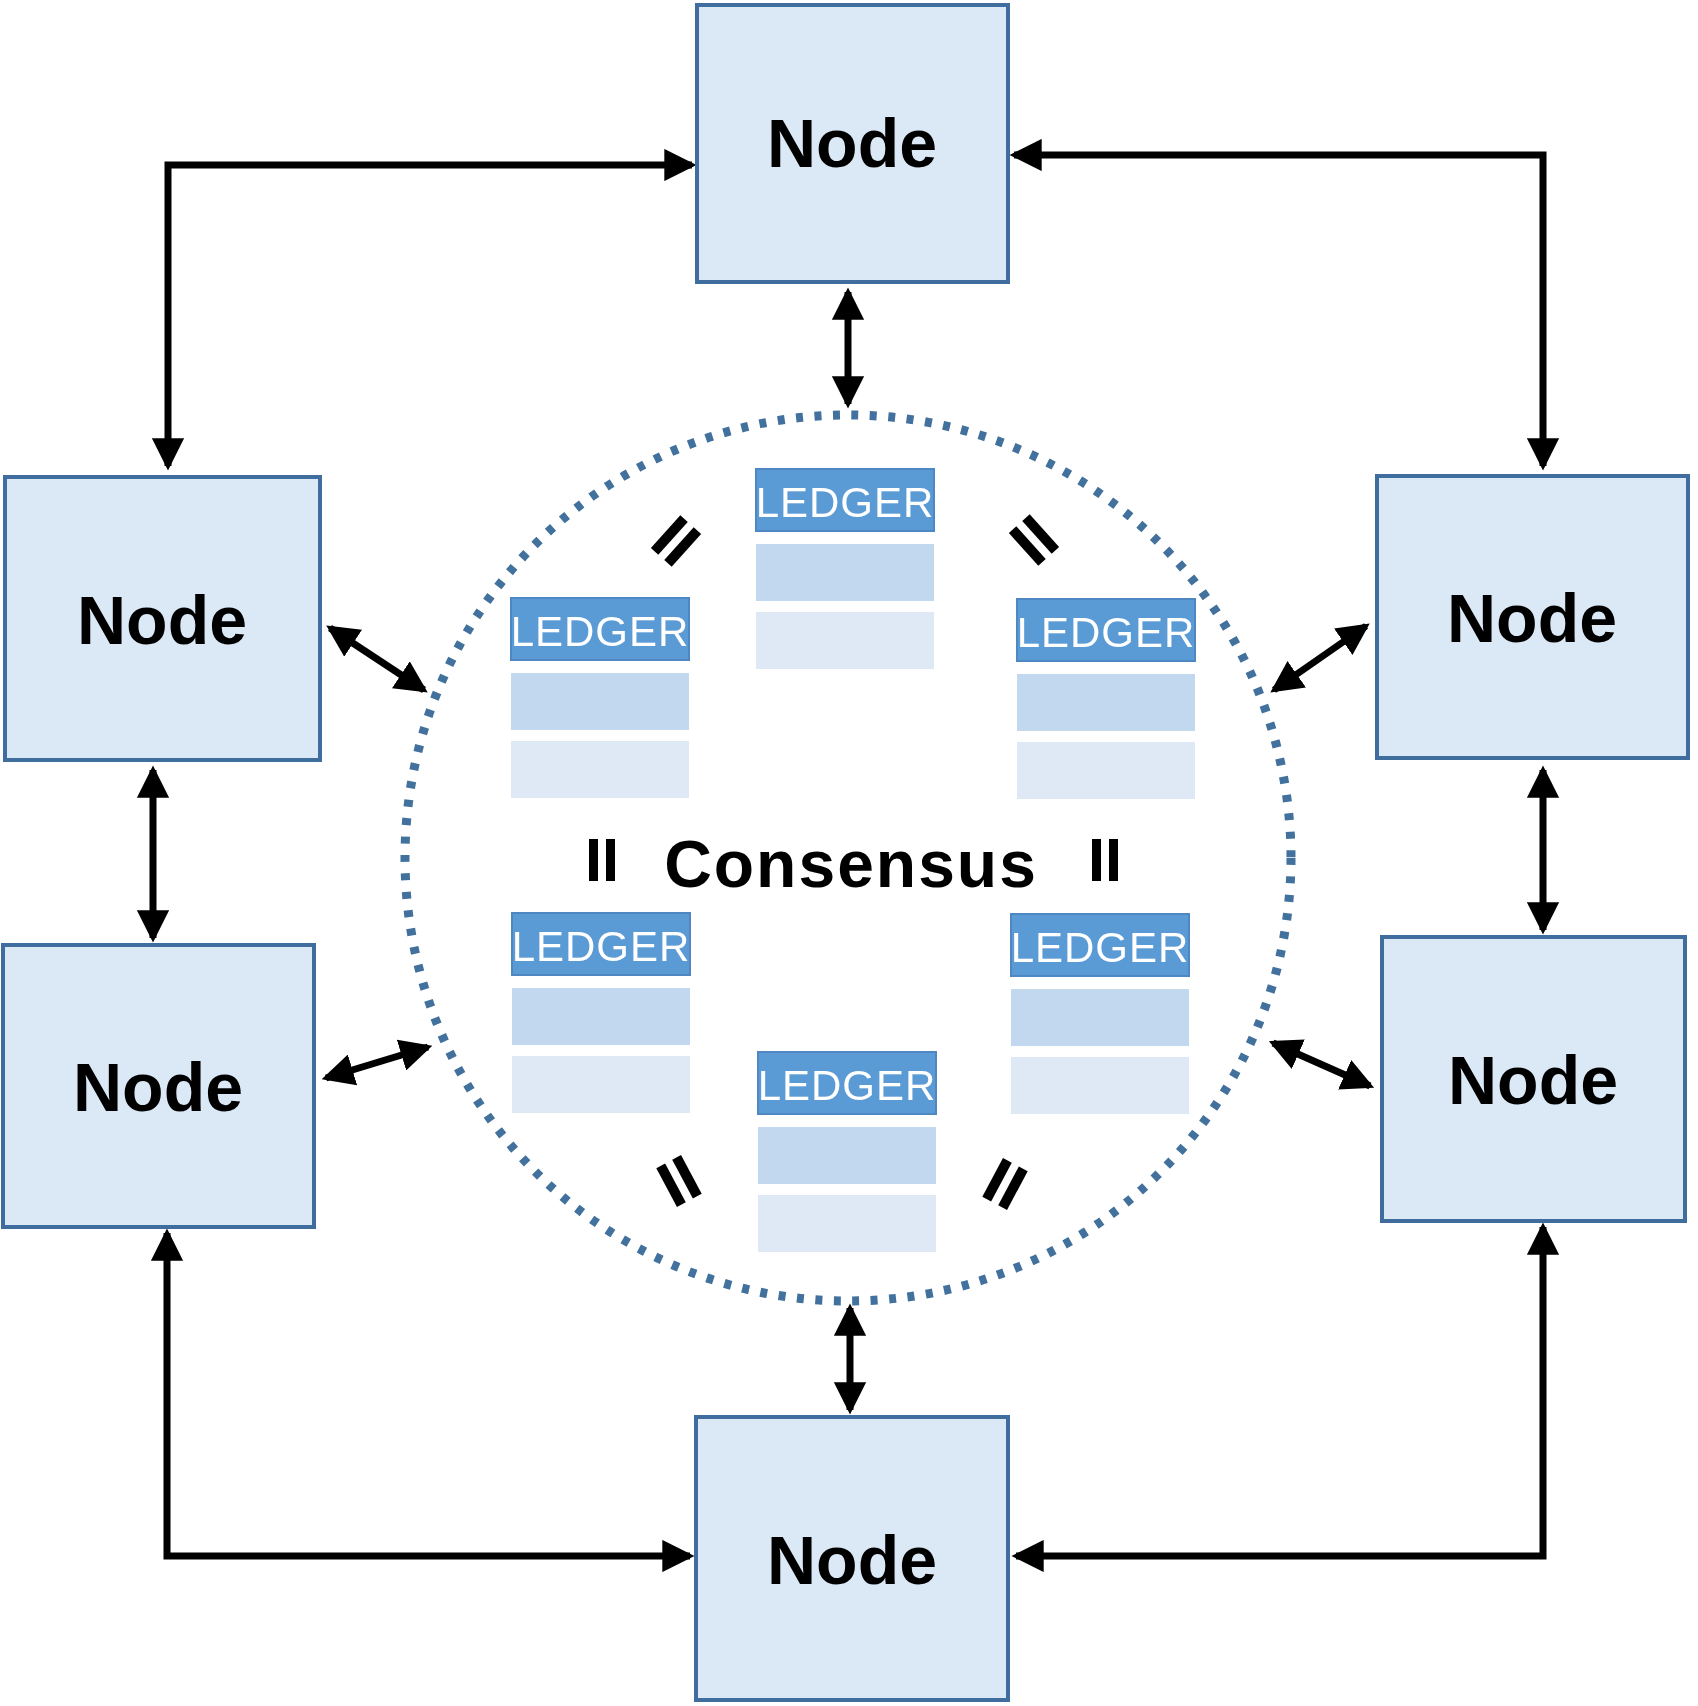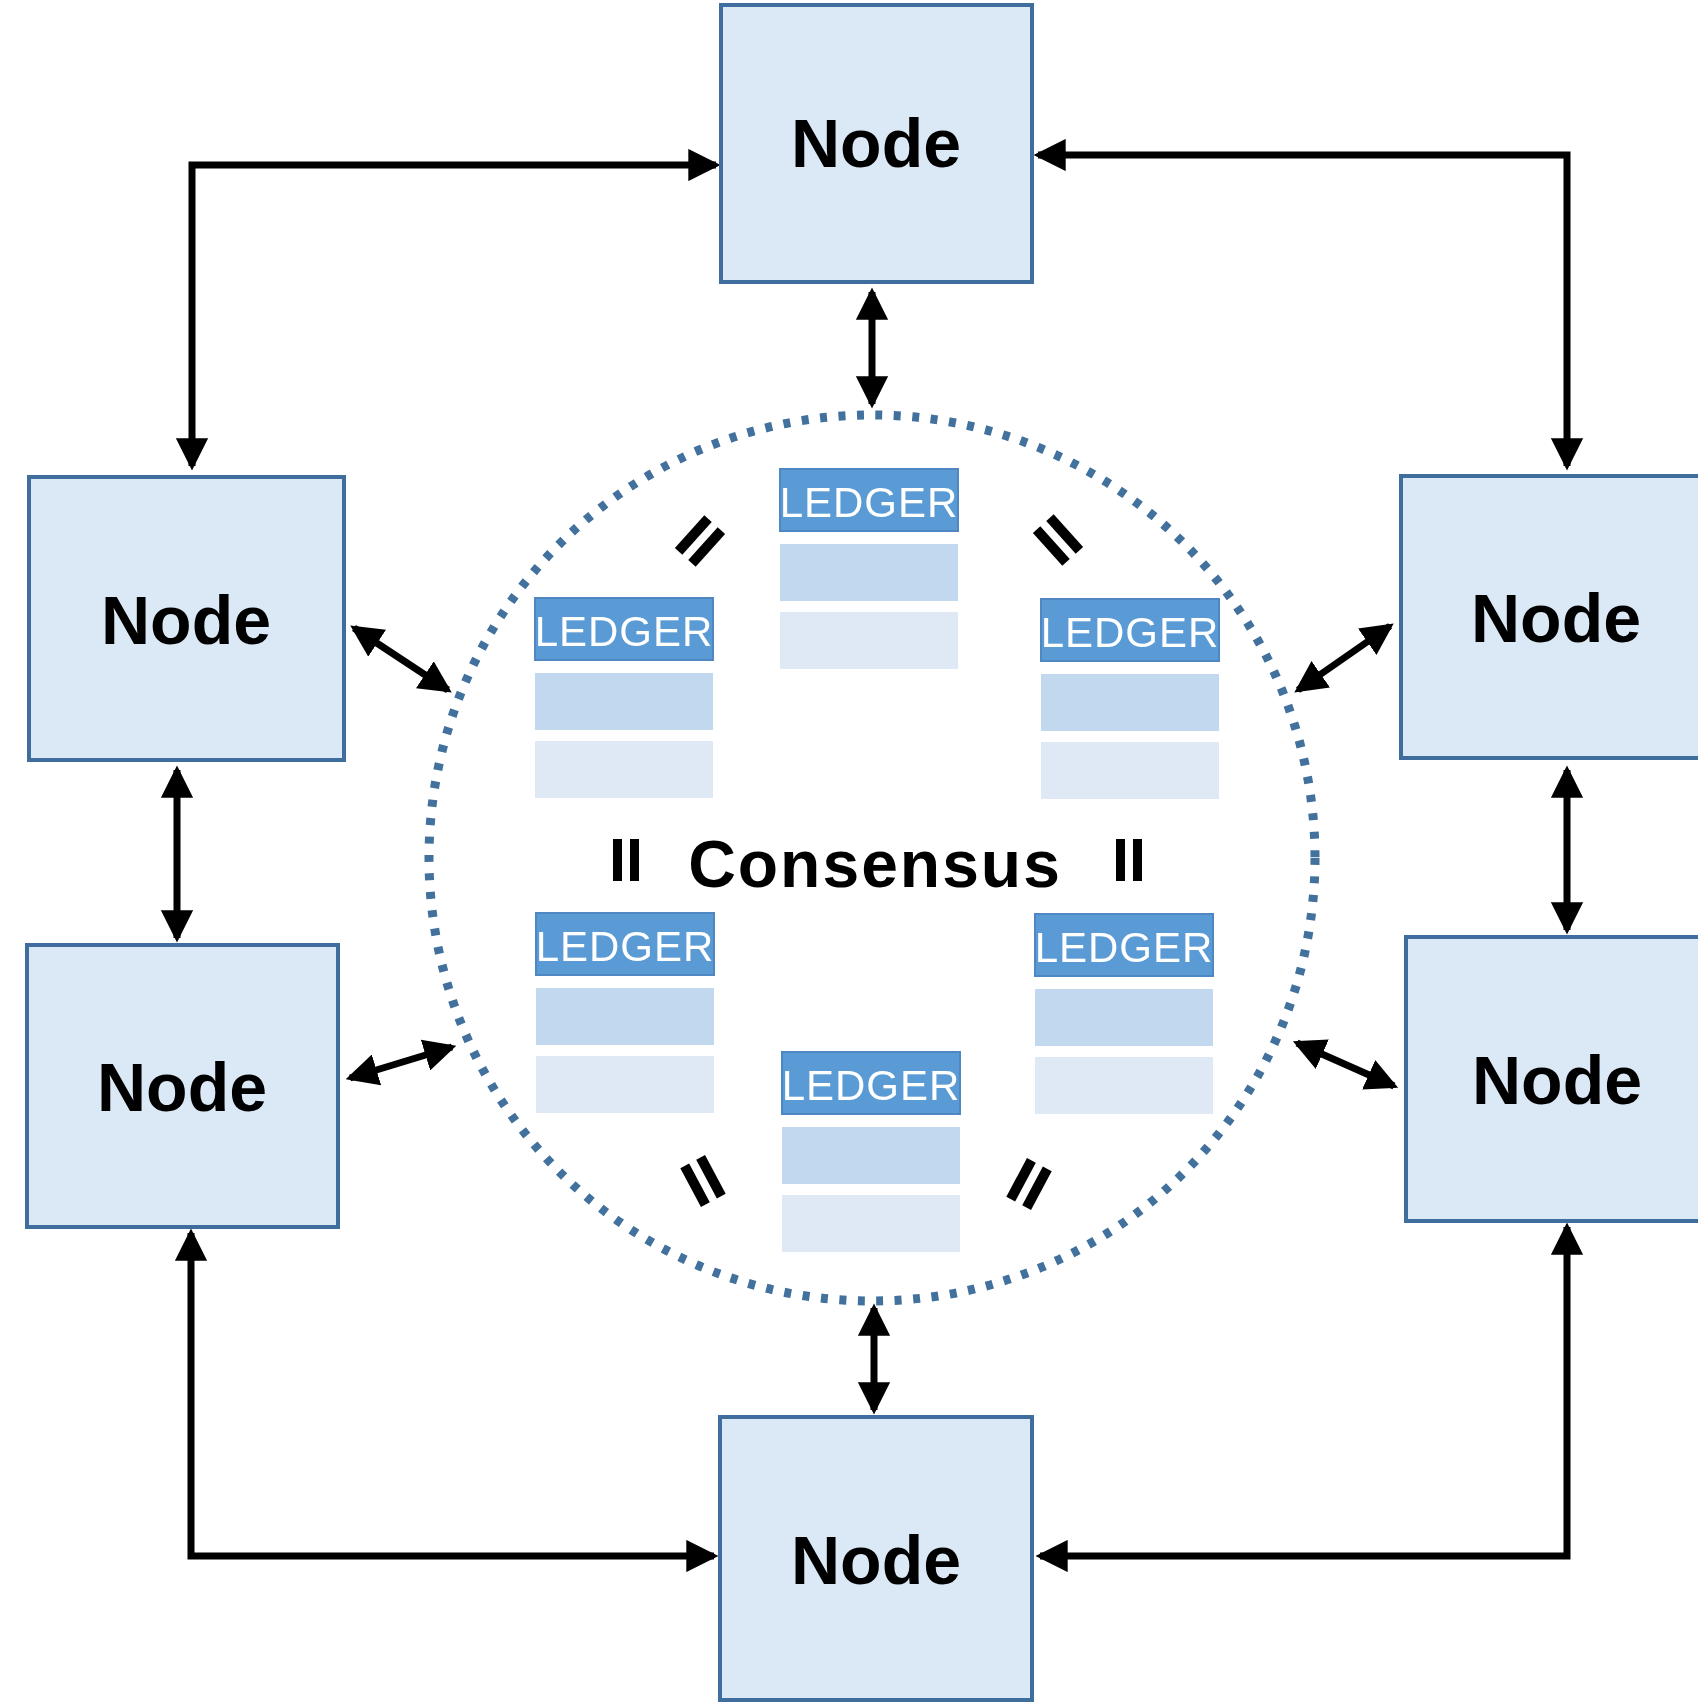--- a/index.html
+++ b/index.html
@@ -1,16 +1,16 @@
 <!DOCTYPE html>
 <html style="--background: #ffffff; --node_fill: #dbe8f6; --node_border: #3f6d9e; --ledger_header_fill: #5b9bd5; --ledger_header_border: #4f87c2; --ledger_row1_fill: #c1d8ef; --ledger_row2_fill: #dfe9f6; --ledger_text: #ffffff; --circle_dot: #41719c; --arrow: #000000; --text: #000000;"><head>
 <meta charset="utf-8">
 <style>
   html,body{margin:0;padding:0;background:var(--background,#fff);}
-  .stage{width:1536px;height:1706px;position:relative;background:var(--background,#fff);padding-left:24px;}
+  .stage{width:1536px;height:1706px;position:relative;background:var(--background,#fff);}
   svg{display:block;}
   .node-rect{fill:var(--node_fill,#dbe8f6);stroke:var(--node_border,#3f6d9e);stroke-width:4;}
   .node-label{font:700 68px "Liberation Sans",sans-serif;fill:var(--text,#000);}
   .ledger-header{fill:var(--ledger_header_fill,#5b9bd5);stroke:var(--ledger_header_border,#4f87c2);stroke-width:2;}
   .ledger-row1{fill:var(--ledger_row1_fill,#c1d8ef);}
   .ledger-row2{fill:var(--ledger_row2_fill,#dfe9f6);}
   .ledger-label{font:400 42px "Liberation Sans",sans-serif;fill:var(--ledger_text,#fff);letter-spacing:1px;}
   .consensus-label{font:700 66px "Liberation Sans",sans-serif;fill:var(--text,#000);letter-spacing:2px;}
   .arrow{stroke:var(--arrow,#000);stroke-width:7;fill:none;}
   .equals-bar{fill:var(--arrow,#000);}

